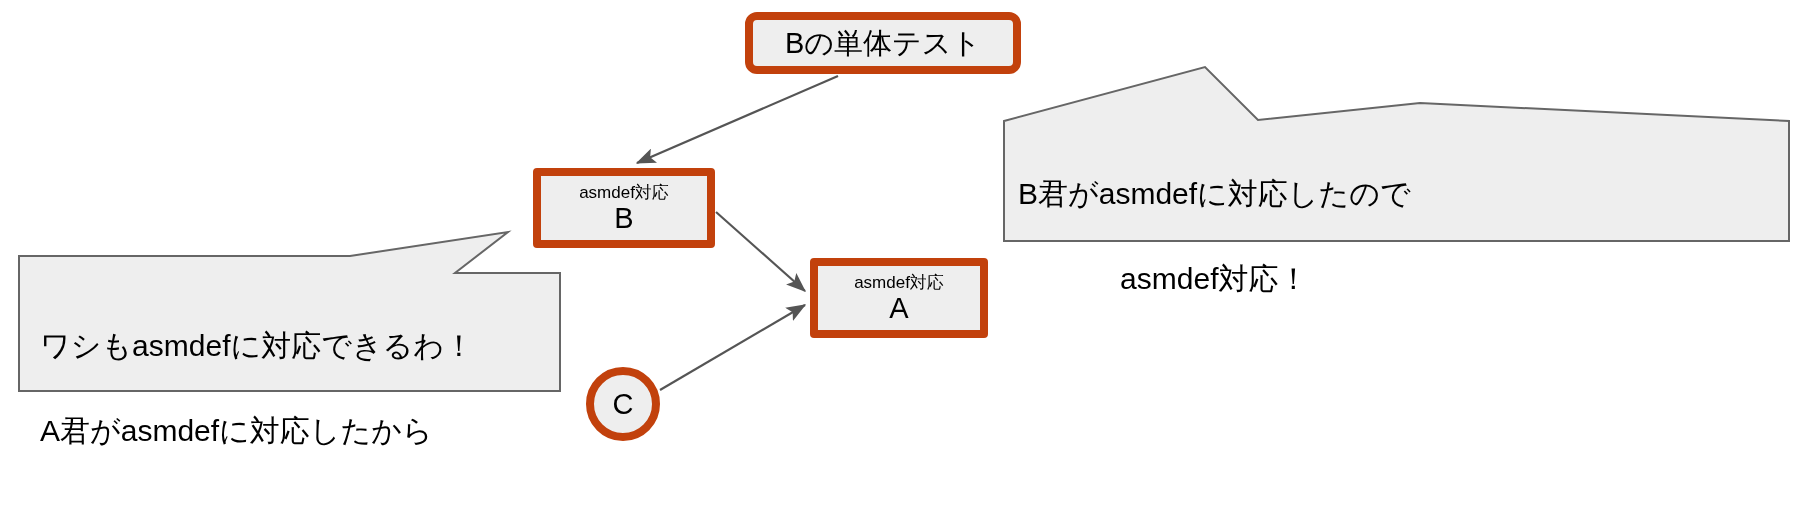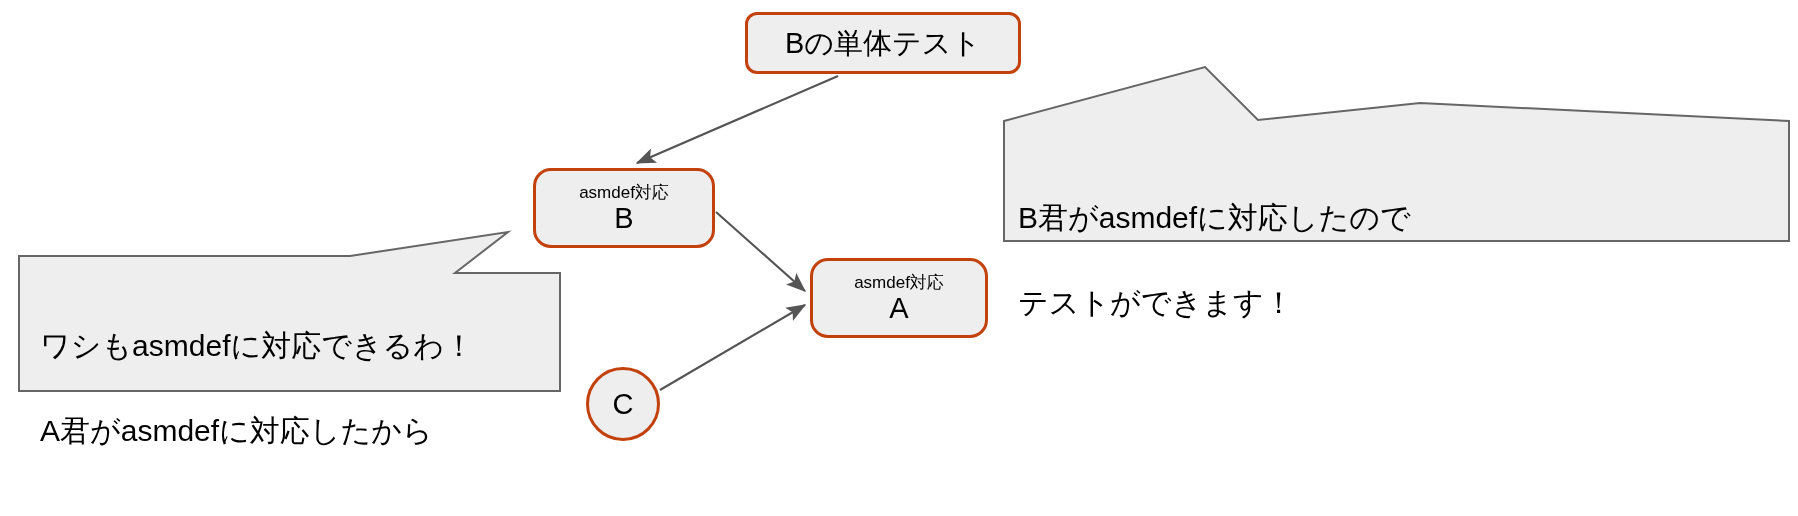--- a/index.html
+++ b/index.html
@@ -23,42 +23,42 @@
     position: absolute;
     left: 0;
     top: 0;
     width: 1798px;
     height: 516px;
   }
   .shape {
     position: absolute;
     box-sizing: border-box;
     background: #eeeeee;
-    border: 3px solid #c2410c;
+    border: 8px solid #c2410c;
     display: flex;
     flex-direction: column;
     align-items: center;
     justify-content: center;
     text-align: center;
     color: #000000;
   }
   
   #test-node {
     left: 745px;
     top: 12px;
     width: 276px;
     height: 62px;
     border-radius: 12px;
     font-size: 29px;
     line-height: 1.1;
     z-index: 4;
   }
   
   .module-node {
-    border-radius: 18px;
+    border-radius: 4px;
     z-index: 4;
   }
   #node-b {
     left: 533px;
     top: 168px;
     width: 182px;
     height: 80px;
   }
   #node-a {
     left: 810px;
@@ -93,21 +93,22 @@
     white-space: pre-line;
     color: #000000;
     z-index: 3;
   }
   #bubble-left-text {
     left: 40px;
     top: 282px;
   }
   #bubble-right-text {
     left: 1018px;
-    top: 154px;
+    top: 130px;
+    text-align: center;
   }
 </style>
 </head>
 <body>
 
 <div id="canvas">
 
   <svg id="edges" viewBox="0 0 1798 516" xmlns="http://www.w3.org/2000/svg">
     <defs>
       <marker id="arrowhead" markerWidth="9" markerHeight="7" refX="8.4" refY="3.5" orient="auto" markerUnits="strokeWidth">
@@ -144,16 +145,16 @@
     <span class="node-main">C</span>
   </div>
 
   <div class="bubble-text" id="bubble-left-text">
     <div>ワシもasmdefに対応できるわ！</div>
     <div>A君がasmdefに対応したから</div>
   </div>
 
   <div class="bubble-text" id="bubble-right-text">
     <div>B君がasmdefに対応したので</div>
-    <div>テストができます！</div>
+    <div>asmdef対応！</div>
   </div>
 
 </div>
 
 </body></html>

